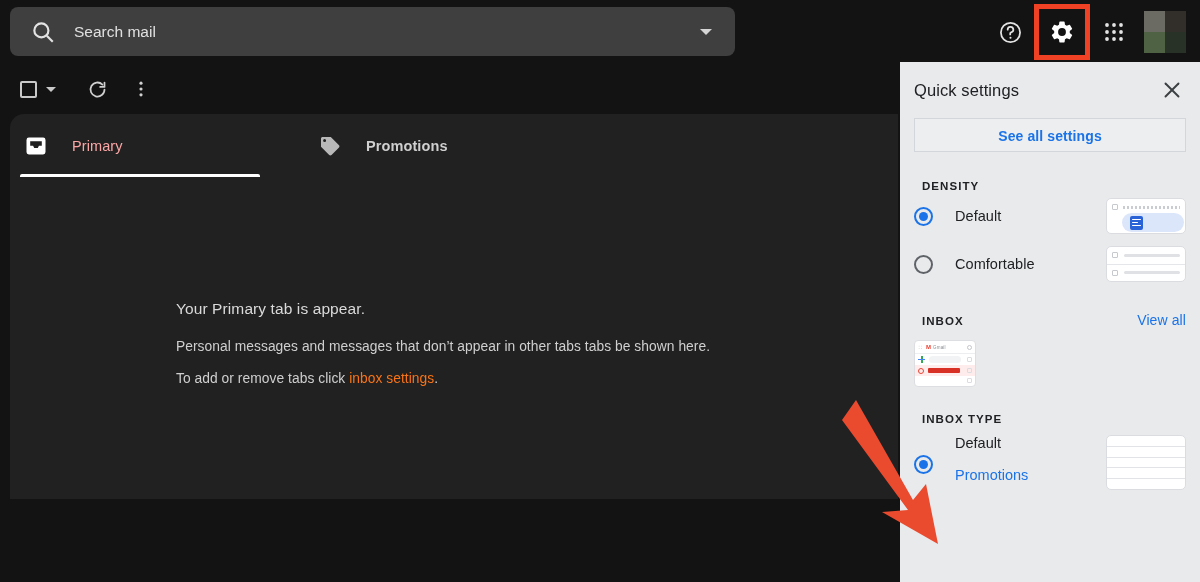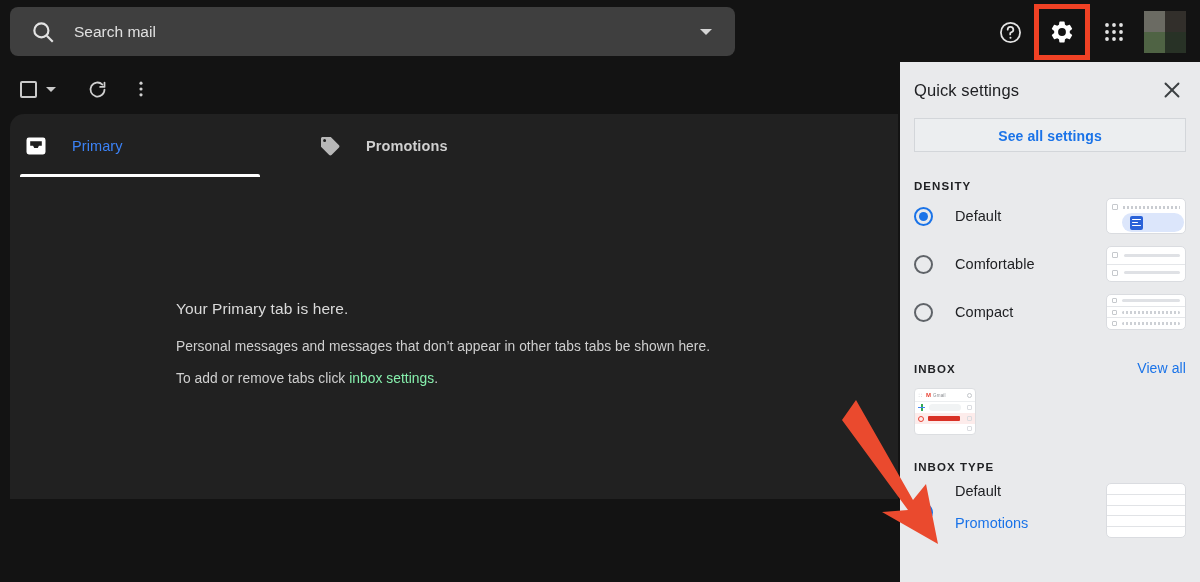--- a/index.html
+++ b/index.html
@@ -95,36 +95,36 @@
   }
   .tabs { position: absolute; left: 0; top: 0; width: 100%; height: 63px; display: flex; }
   .tab {
     display: flex; align-items: center; height: 63px; cursor: pointer;
     position: relative; padding-left: 14px;
   }
   .tab-primary { width: 240px; }
   .tab-promotions { width: 255px; padding-left: 68px; font-weight: bold; }
   .tab-icon { width: 24px; height: 24px; flex: 0 0 auto; }
   .tab-label {
-    margin-left: 24px; font-size: 14.5px; color: #3b82f6; letter-spacing: .1px;
+    margin-left: 24px; font-size: 14.5px; color: #fca5a5; letter-spacing: .1px;
   }
   .tab-promotions .tab-label { color: #cfcfcf; }
   .tab-underline {
     position: absolute; left: 10px; bottom: 0; width: 240px; height: 3px;
     background: #ffffff; border-radius: 2px 2px 0 0;
   }
 
   .empty-state { position: absolute; left: 166px; top: 186px; }
   .empty-title {
     font-size: 15.5px; color: #dadada; margin-bottom: 21px; letter-spacing: .1px;
   }
   .empty-line {
     font-size: 13.8px; color: #cfcfcf; margin-bottom: 17px; letter-spacing: .05px;
   }
-  .link { color: #86efac; text-decoration: none; cursor: pointer; }
+  .link { color: #f97316; text-decoration: none; cursor: pointer; }
 
   
   .arrow-svg {
     position: absolute; left: 830px; top: 392px; width: 115px; height: 155px;
     pointer-events: none; z-index: 40;
   }
 
   
   .qs-panel {
     position: absolute; left: 900px; top: 62px; width: 300px; height: 574px;
@@ -136,21 +136,21 @@
   .qs-title { font-size: 16.5px; color: #202124; flex: 1; letter-spacing: .1px; }
   .qs-close { width: 24px; height: 24px; cursor: pointer; color: #3c4043; }
   .see-all {
     display: block; margin: 0 14px; height: 34px; line-height: 34px;
     text-align: center; border: 1px solid #d3d6da; border-radius: 0;
     color: #1a73e8; font-size: 14px; font-weight: bold; cursor: pointer;
     background: #eceef0; letter-spacing: .1px;
   }
   .qs-section-label {
     font-size: 11.5px; font-weight: bold; color: #202124;
-    letter-spacing: 1.05px; padding: 0 14px;
+    letter-spacing: 1.05px; padding: 0 22px;
   }
   .density-label { margin-top: 28px; }
   .theme-label { margin-top: 24px; }
   .inbox-label { margin-top: 26px; }
 
   .opt-row {
     display: flex; align-items: center; height: 48px; padding: 0 14px;
     cursor: pointer;
   }
   .radio {
@@ -339,21 +339,21 @@
             <svg viewBox="0 0 24 24" width="24" height="24" fill="#b8b8b8">
               <path d="M21 11.2 12.8 3H4.6C3.7 3 3 3.7 3 4.6v8.2L11.2 21c.6.6 1.6.6 2.3 0l7.5-7.5c.6-.6.6-1.7 0-2.3zM6.6 8.1a1.5 1.5 0 1 1 0-3 1.5 1.5 0 0 1 0 3z"></path>
             </svg>
           </span>
           <span class="tab-label">Promotions</span>
         </div>
         <div class="tab-underline"></div>
       </div>
 
       <div class="empty-state">
-        <div class="empty-title">Your Primary tab is here.</div>
+        <div class="empty-title">Your Primary tab is appear.</div>
         <div class="empty-line">Personal messages and messages that don’t appear in other tabs tabs be shown here.</div>
         <div class="empty-line"><span>To add or remove tabs click </span><a class="link">inbox settings</a><span>.</span></div>
       </div>
     </div>
   </div>
 
   <svg class="arrow-svg" viewBox="0 0 115 155">
     <path d="M26 8 L12 28 L78 118 L52 120 L108 152 L96 92 L83 108 Z" fill="#ea4a2e"></path>
   </svg>
 
@@ -399,38 +399,20 @@
             <span class="comf-box"></span>
             <span class="comf-bar"></span>
           </span>
         <span class="comf-row">
             <span class="comf-box"></span>
             <span class="comf-bar"></span>
           </span>
       </span>
     </div>
 
-    <div class="opt-row">
-      <span class="radio"></span>
-      <span class="opt-label">Compact</span>
-      <span class="thumb thumb-comp">
-        <span class="comp-row">
-            <span class="comp-box"></span>
-            <span class="comp-bar"></span>
-          </span>
-        <span class="comp-row">
-            <span class="comp-box"></span>
-            <span class="comp-bar dash"></span>
-          </span>
-        <span class="comp-row">
-            <span class="comp-box"></span>
-            <span class="comp-bar dash"></span>
-          </span>
-      </span>
-    </div>
 
     <div class="theme-head">
       <span class="qs-section-label theme-label">INBOX</span>
       <span class="view-all theme-label">View all</span>
     </div>
 
     <div class="theme-thumb-wrap">
       <span class="theme-thumb">
         <span class="tt-top">
           <span class="tt-grid"></span>

